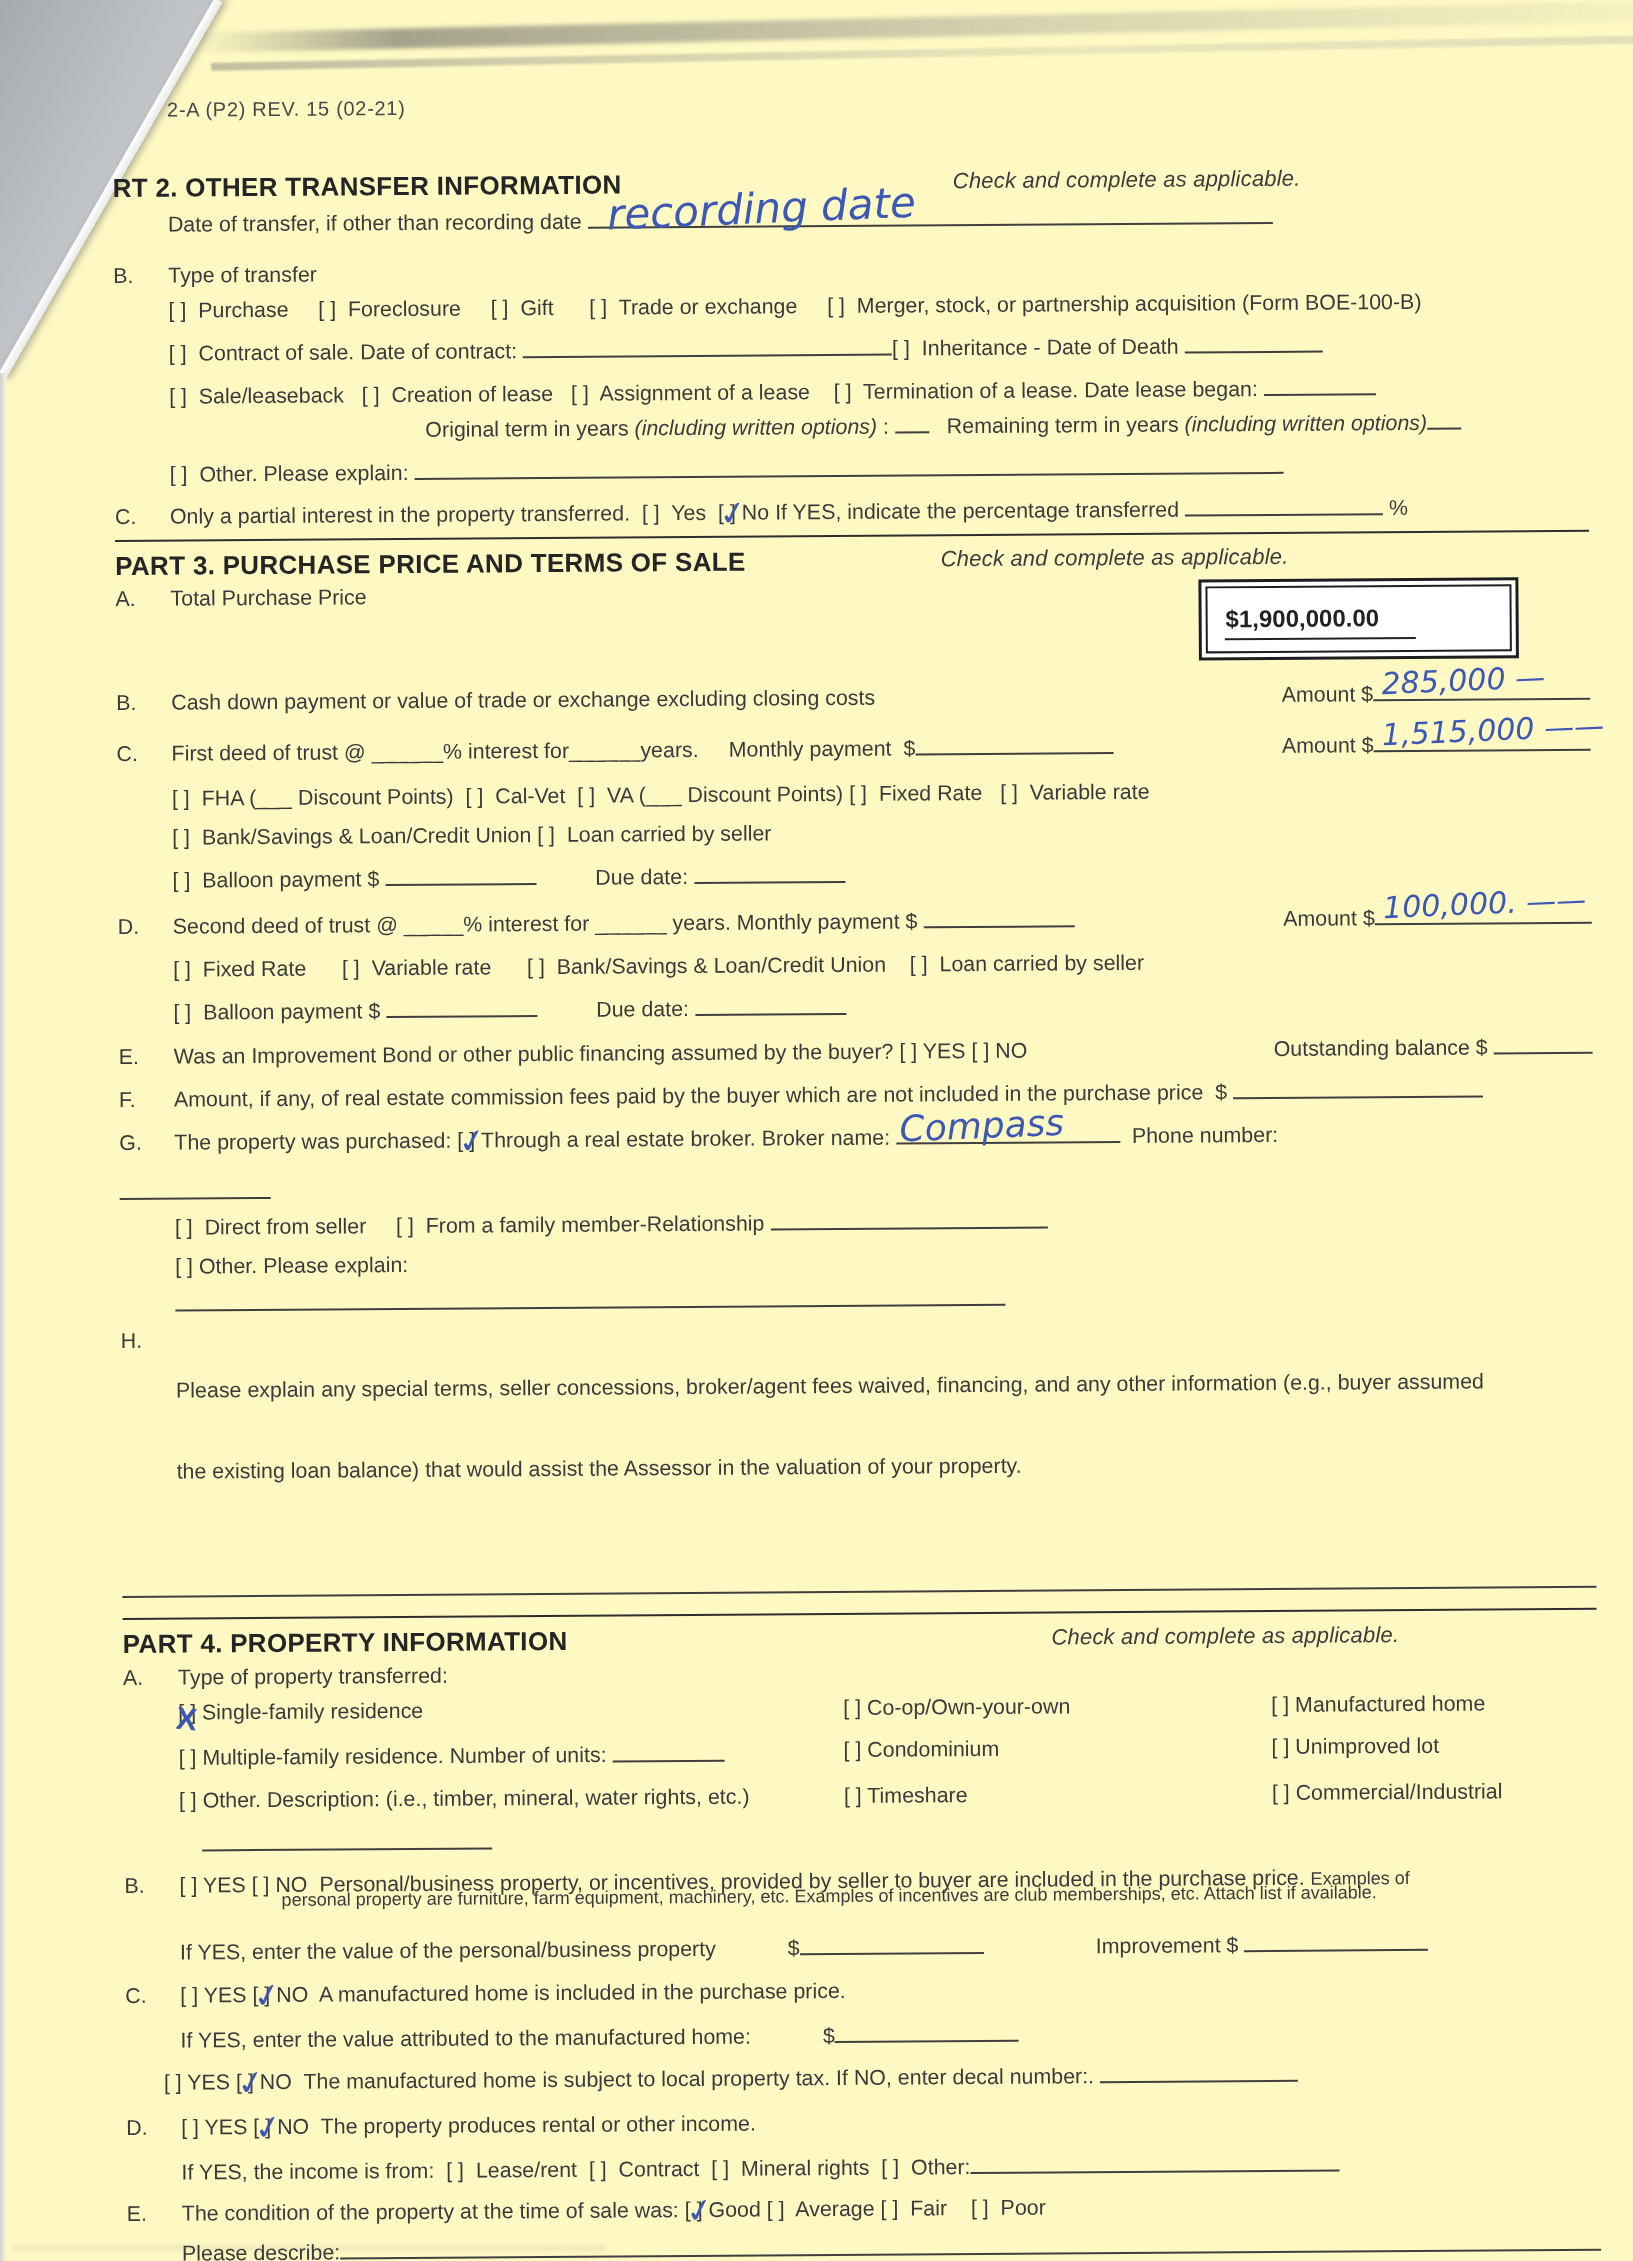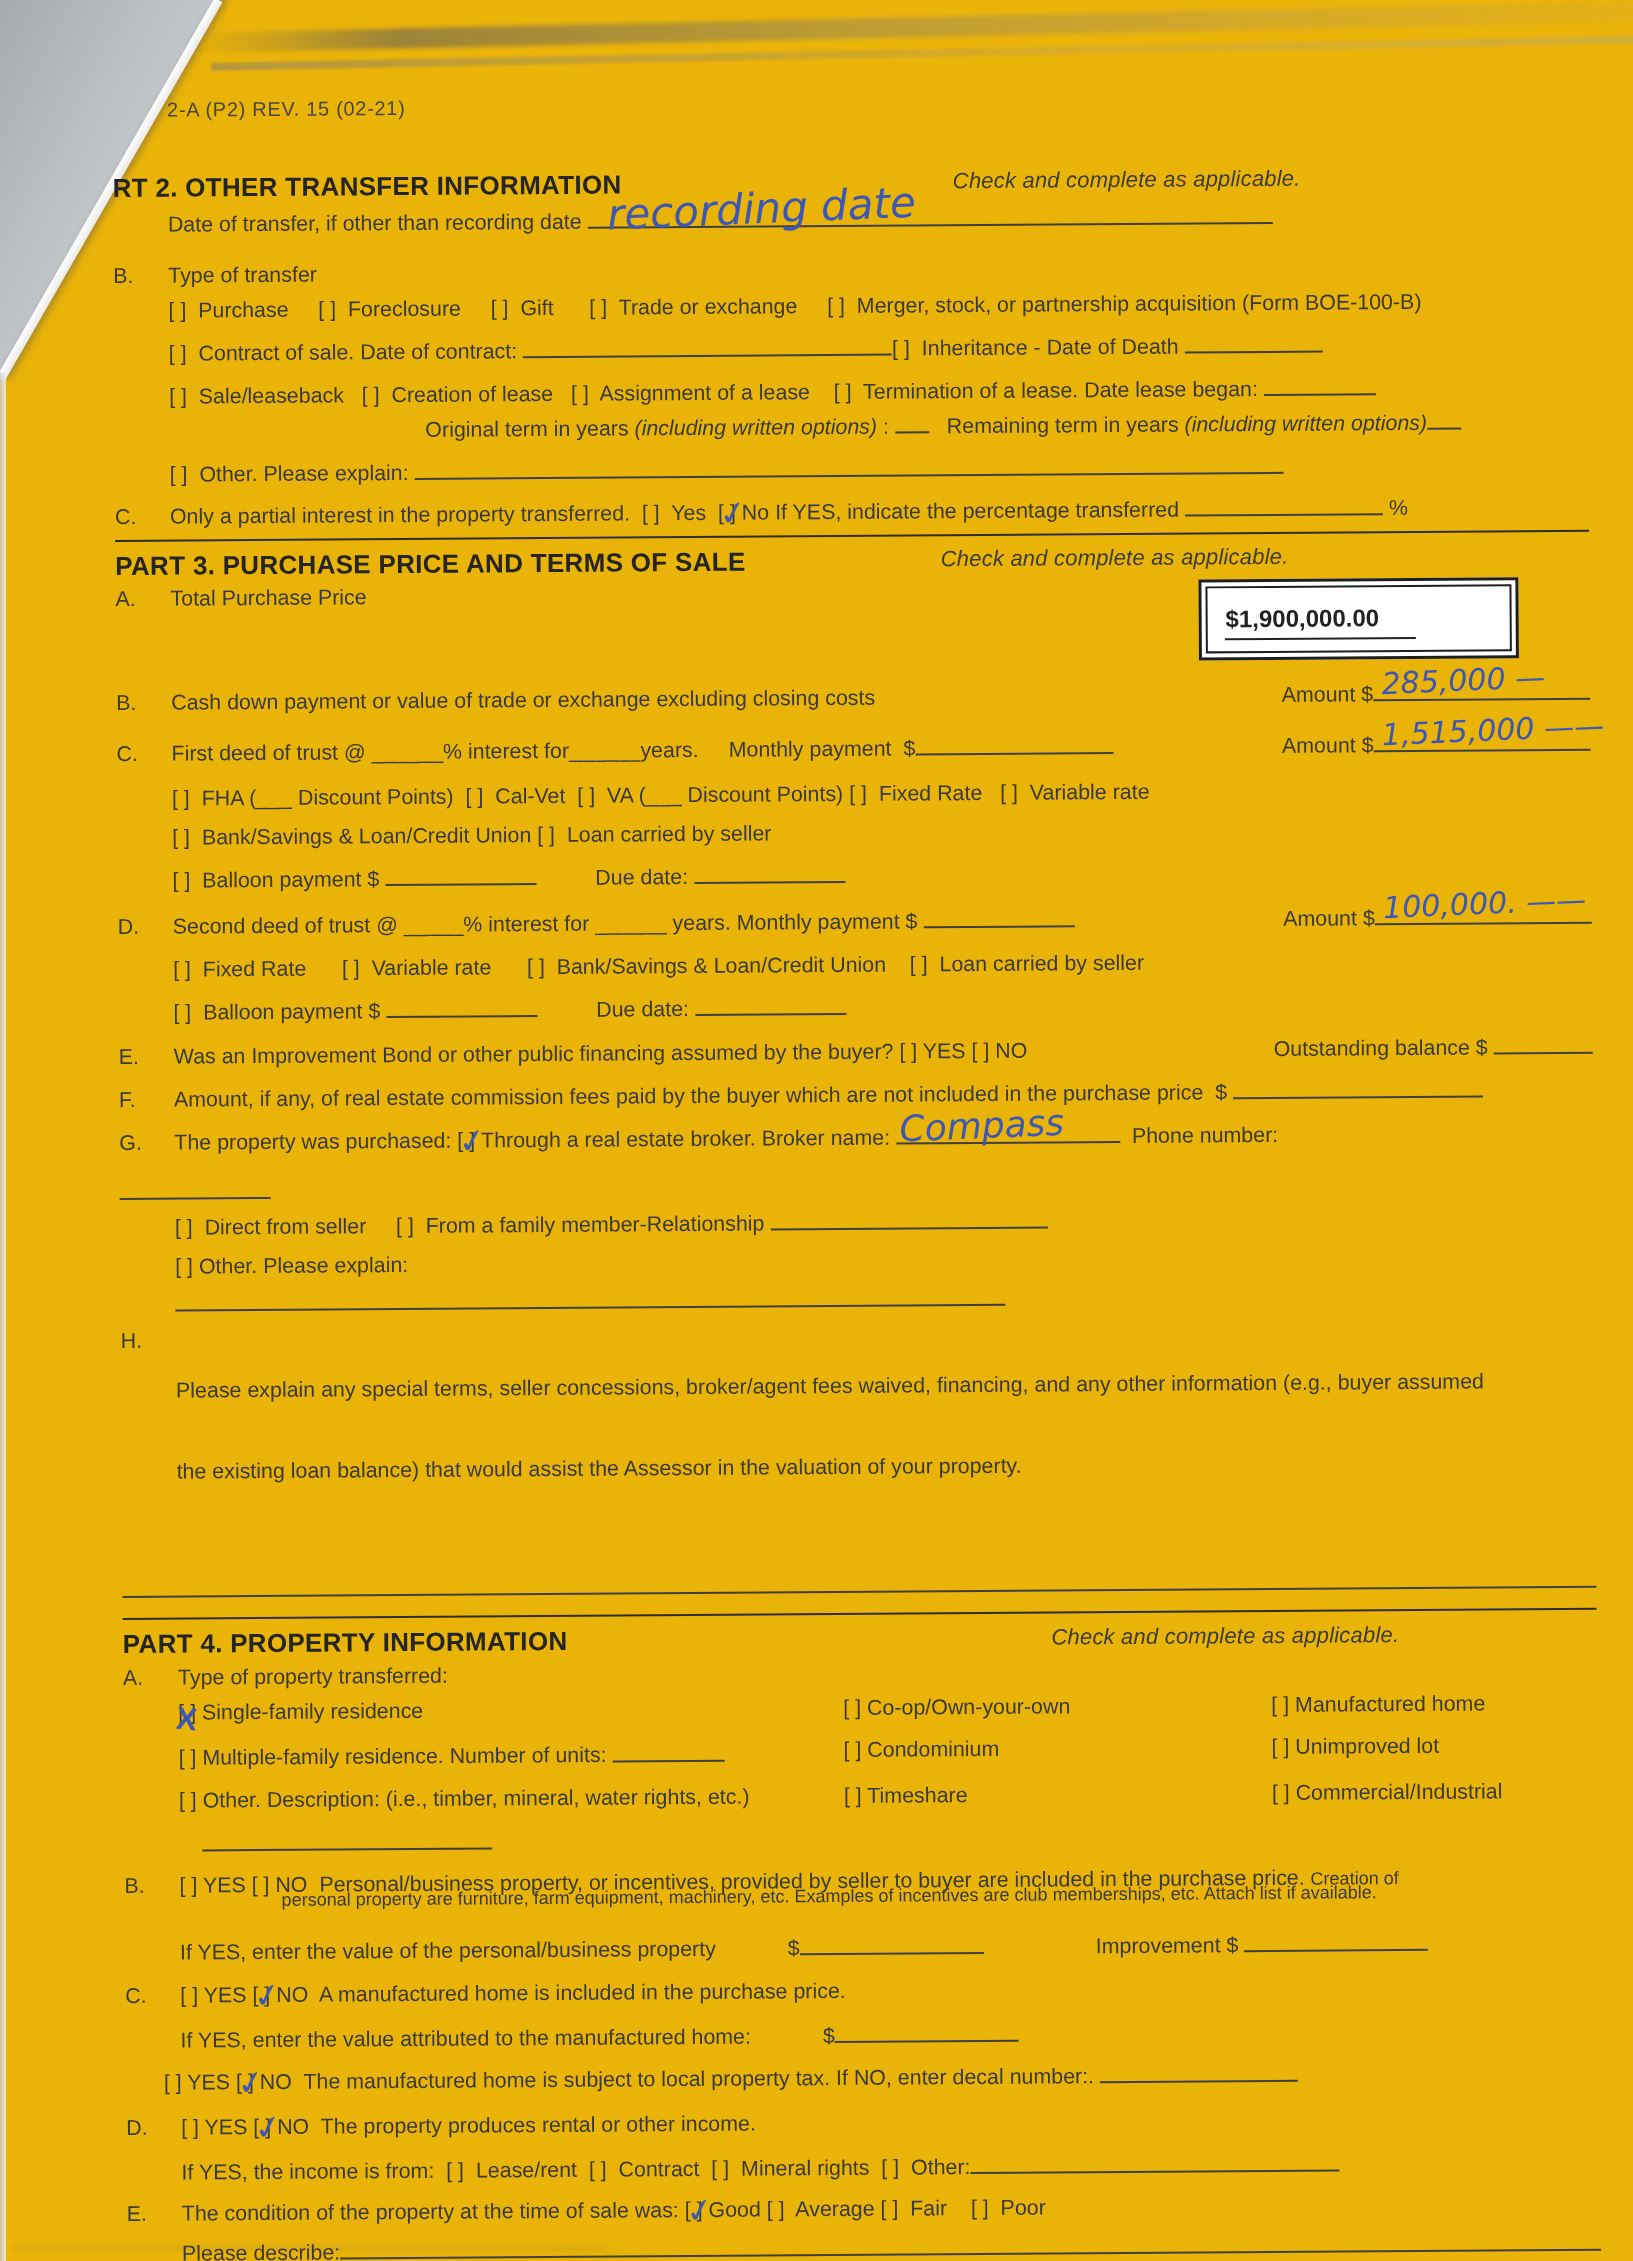--- a/index.html
+++ b/index.html
@@ -1,16 +1,16 @@
 <!DOCTYPE html>
 <html style="font-size:10.5px"><head>
 <meta charset="utf-8">
 <style>
   html,body{margin:0;padding:0;background:#ffffff;}
-  .canvas{position:relative;width:1633px;height:2261px;background:#eab308;overflow:hidden;
+  .canvas{position:relative;width:1633px;height:2261px;background:#fef9c3;overflow:hidden;
           font-family:"Liberation Sans","DejaVu Sans",sans-serif;color:#3a3a3a;font-size:21.4px;}
   
   .streak{position:absolute;pointer-events:none;}
   .streak1{left:191px;right:-26px;top:17px;height:20px;transform:rotate(-1.25deg);
            background:linear-gradient(to right,rgba(110,110,112,0),rgba(92,92,95,.55) 14%,rgba(120,120,124,.38) 45%,rgba(140,140,144,.22) 75%,rgba(160,160,162,.08));
            filter:blur(2px);}
   .streak2{left:211px;right:-26px;top:49px;height:8px;transform:rotate(-1.1deg);
            background:linear-gradient(to right,rgba(120,120,122,.45),rgba(150,150,152,.18) 60%,rgba(160,160,162,.30));
            filter:blur(1.3px);}
   .streak3{left:13px;bottom:10.5px;width:593px;height:6px;background:rgba(90,90,90,.10);filter:blur(2px);}
@@ -295,21 +295,21 @@
       <div class="t">[ ] Timeshare</div>
       <div class="t">[ ] Commercial/Industrial</div>
     </div>
     <div class="row" style="padding-left:78px;margin-bottom:22.4px;">
         <span class="ul w440"></span>
       </div>
 
     <div class="row" style="margin-bottom:1.3px;">
       <span class="letter">B.</span>
       <span class="t">[ ] YES [ ] NO  Personal/business property, or incentives, provided by seller to buyer are included in the purchase price. </span>
-        <span class="t small">Creation of</span>
+        <span class="t small">Examples of</span>
     </div>
     <div class="smallline t">personal property are furniture, farm equipment, machinery, etc. Examples of incentives are club memberships, etc. Attach list if available.</div>
 
     <div class="row indent2" style="margin-top:25px;margin-bottom:18.4px;">
       <span class="t">If YES, enter the value of the personal/business property</span>
       <span class="t" style="margin-left:72px;">$</span>
       <span class="ul w280"></span>
       <span class="t" style="margin-left:112px;">Improvement $ </span>
       <span class="ul w280"></span>
     </div>

